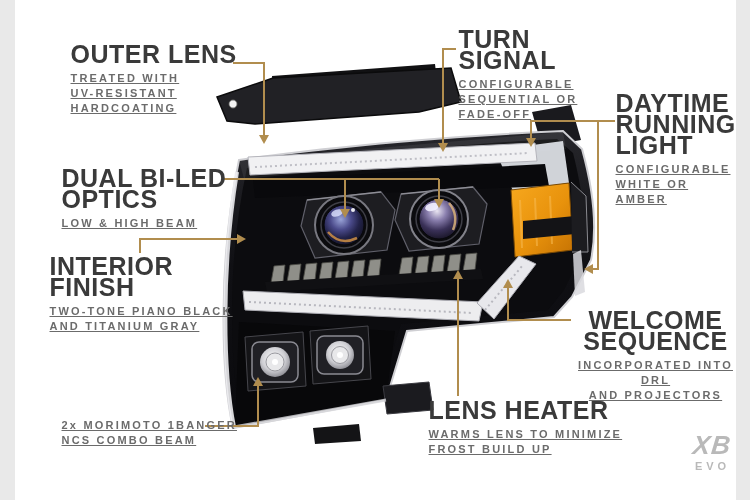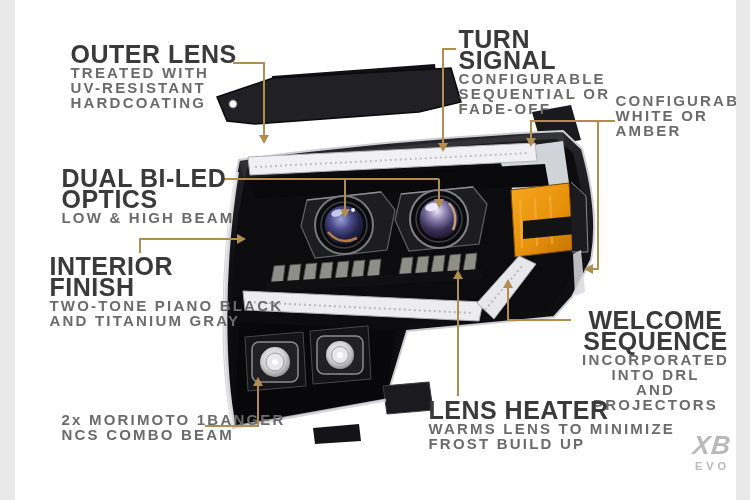--- a/index.html
+++ b/index.html
@@ -17,22 +17,22 @@
   }
   .scene-svg{position:absolute;left:0;top:0;}
   .connector{stroke:var(--color-accent-line);stroke-width:2;fill:none;}
   .arrowhead{fill:var(--color-accent-line);stroke:none;}
   .callout{position:absolute;z-index:3;}
   .callout-title{
     font-weight:bold;color:var(--color-title);font-size:25px;line-height:21px;
     letter-spacing:.5px;white-space:pre-line;
   }
   .callout-sub{
-    font-weight:bold;color:var(--color-subtitle);font-size:15px;
-    line-height:15px;letter-spacing:2.2px;white-space:pre-line;
+    margin-top:6px;font-weight:bold;color:var(--color-subtitle);font-size:11px;
+    line-height:15px;letter-spacing:2.2px;white-space:pre-line;text-decoration:underline;
   }
   .logo{position:absolute;z-index:3;width:72px;text-align:center;color:var(--color-logo);}
   .logo-xb{display:inline-block;font-weight:bold;font-style:italic;font-size:26px;line-height:24px;transform:skewX(-6deg);letter-spacing:1px;}
   .logo-evo{font-weight:bold;font-size:11px;line-height:14px;letter-spacing:4px;margin-top:1px;}
 </style>
 </head>
 <body>
 
 <div class="stage">
 
@@ -204,20 +204,23 @@
 
   <div class="callout" style="left:444px;top:29px;">
     <div class="callout-title">TURN
 SIGNAL</div>
     <div class="callout-sub">CONFIGURABLE
 SEQUENTIAL OR
 FADE-OFF</div>
   </div>
 
   <div class="callout" style="left:601px;top:93px;">
+    <div class="callout-title">DAYTIME
+RUNNING
+LIGHT</div>
     <div class="callout-sub">CONFIGURABLE
 WHITE OR AMBER</div>
   </div>
 
   <div class="callout" style="left:47px;top:168px;">
     <div class="callout-title">DUAL BI-LED
 OPTICS</div>
     <div class="callout-sub">LOW &amp; HIGH BEAM</div>
   </div>
 

